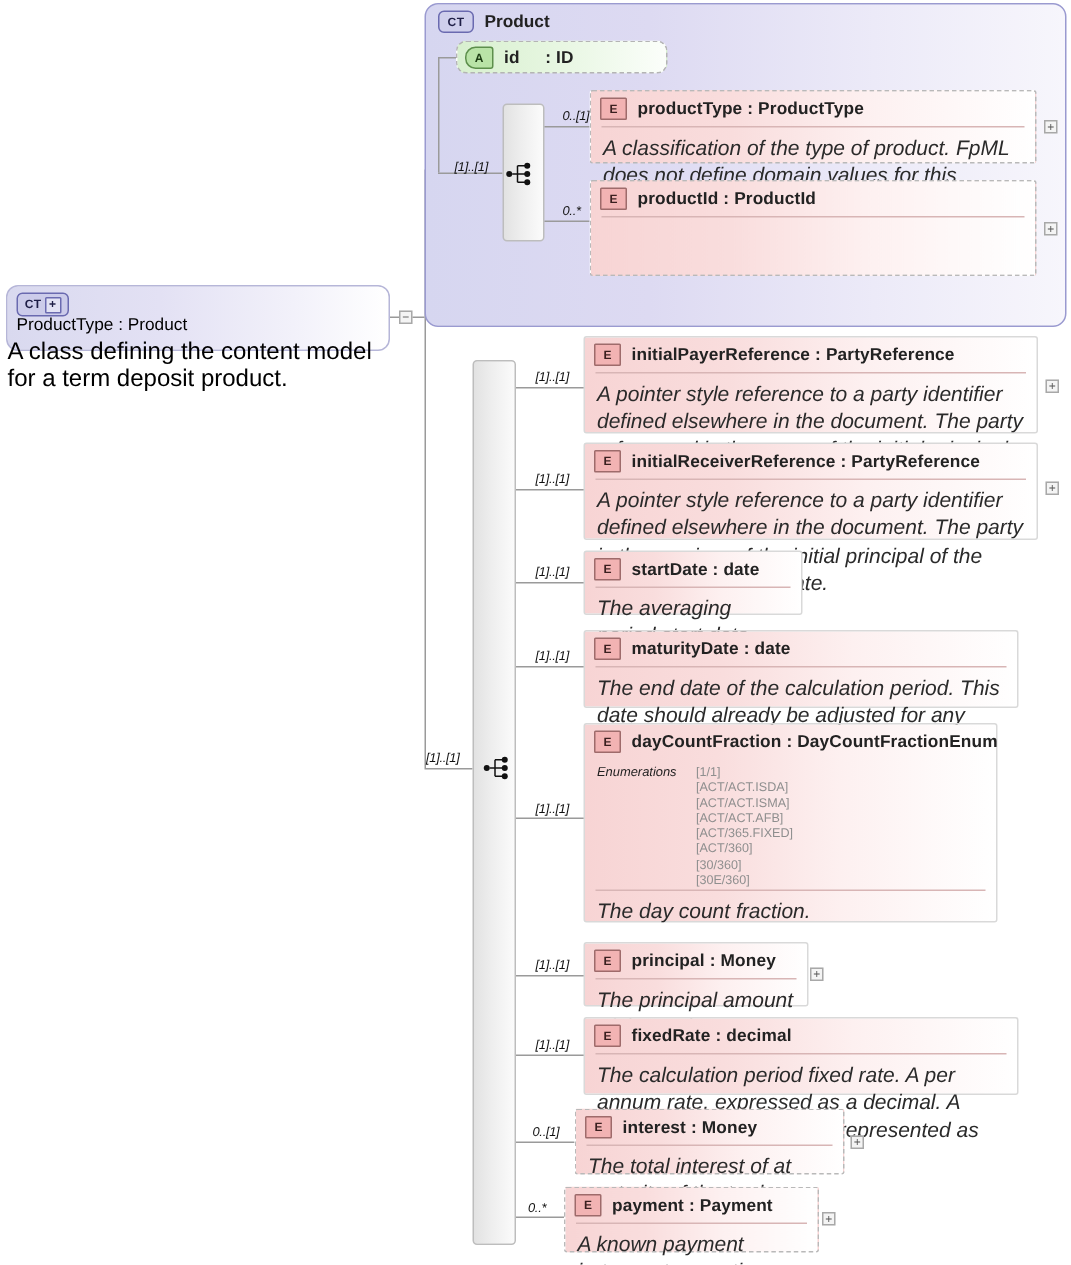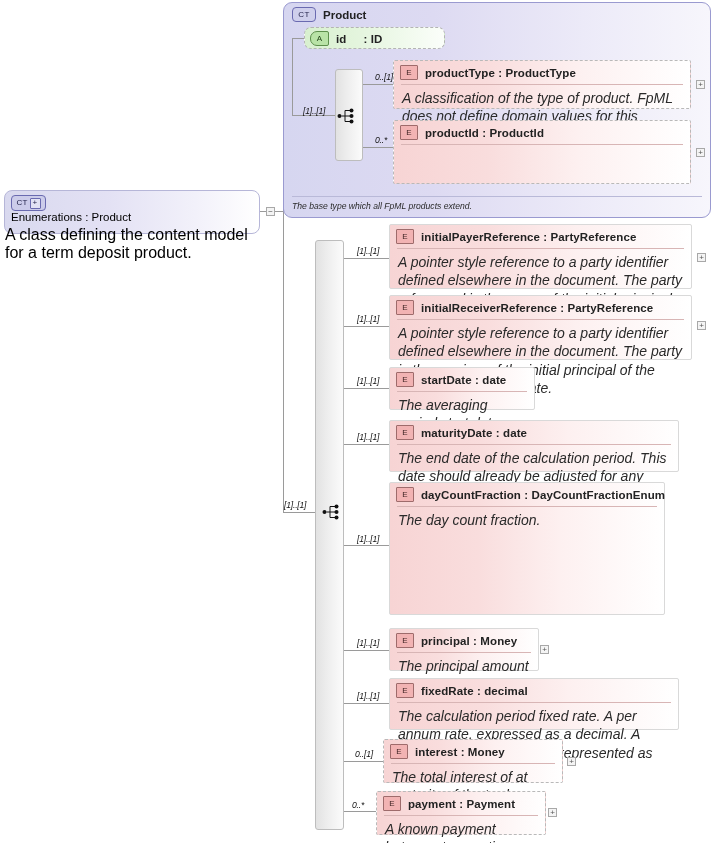--- a/index.html
+++ b/index.html
@@ -28,21 +28,21 @@
     background:linear-gradient(to right,#f7d4d4 0%,#f9dddd 32%,#fdf0f0 62%,#ffffff 100%);
     border:1px solid #dcdcdc;
   }
   .elem.req{border:1px solid #d9d9d9;}
   .elem.opt{border:1px dashed #b9b9b9;}
   .elem .sep{background:#d8b5b5;}
 
   
   .badge{
     width:16px;height:13px;flex:0 0 auto;display:flex;align-items:center;
-    justify-content:center;font-size:8px;font-weight:normal;
+    justify-content:center;font-size:8px;font-weight:bold;
     border-radius:1px;line-height:1;text-align:center;
   }
   .badge.e{background:#f2b3b3;border:1px solid #9e6b6b;color:#3a1f1f;}
 
   
   .attr{
     background:linear-gradient(to right,#d8f0cf 0%,#e6f6e0 45%,#fbfefa 100%);
     border:1px dashed #b4b4b4;border-radius:7px;
   }
   .attr .hdr{font-size:11.5px;padding:3px 8px 3px 5px;}
@@ -127,40 +127,36 @@
 </style>
 </head>
 <body>
 
 <div class="root" style="left:4px;top:190px;width:256px;height:44px;">
   <div class="hdr">
     <span class="badge ctplus">
       <span>CT</span>
         <span class="pp">+</span>
     </span>
-    <span>Enumerations : Product</span>
+    <span>ProductType : Product</span>
   </div>
   <div class="sep"></div>
   <div class="doc">A class defining the content model for a term deposit product.</div>
 </div>
 
 <div class="hline" style="left:260px;top:211px;width:6px;"></div>
 <div class="minusbox" style="left:266px;top:207px;">−</div>
 <div class="hline" style="left:275px;top:211px;width:8px;"></div>
 
 <div class="vline" style="left:283px;top:113px;height:399px;"></div>
 
 <div class="ctbox" style="left:283px;top:2px;width:428px;height:216px;">
   <div class="cthdr">
     <span class="badge ct">CT</span>
     <span>Product</span>
-  </div>
-  <div class="ctdoc" style="bottom:6px;">
-    <div class="l"></div>
-    <span>The base type which all FpML products extend.</span>
   </div>
 </div>
 
 <div class="node attr" style="left:304px;top:27px;width:141px;height:22px;">
   <div class="hdr">
     <span class="badge a">A</span>
     <span>id</span>
     <span style="margin-left:10px;">: ID</span>
   </div>
 </div>
@@ -259,20 +255,33 @@
   <div class="doc">The end date of the calculation period. This date should already be adjusted for any applicable business day convention.</div>
 </div>
 
 <div class="hline" style="left:344px;top:545px;width:47px;"></div>
 <div class="occ" style="left:357px;top:534px;">[1]..[1]</div>
 <div class="node elem req" style="left:389px;top:482px;width:276px;height:133px;">
   <div class="hdr">
     <span class="badge e">E</span>
     <span>dayCountFraction : DayCountFractionEnum</span>
   </div>
+  <div class="enum">
+    <span class="lbl">Enumerations</span>
+    <span class="vals" id="enum-vals">
+        <div>[1/1]</div>
+        <div>[ACT/ACT.ISDA]</div>
+        <div>[ACT/ACT.ISMA]</div>
+        <div>[ACT/ACT.AFB]</div>
+        <div>[ACT/365.FIXED]</div>
+        <div>[ACT/360]</div>
+        <div>[30/360]</div>
+        <div>[30E/360]</div>
+      </span>
+  </div>
   <div class="sep"></div>
   <div class="doc">The day count fraction.</div>
 </div>
 
 <div class="hline" style="left:344px;top:650px;width:47px;"></div>
 <div class="occ" style="left:357px;top:638px;">[1]..[1]</div>
 <div class="node elem req" style="left:389px;top:628px;width:150px;height:43px;">
   <div class="hdr">
     <span class="badge e">E</span>
     <span>principal : Money</span>

